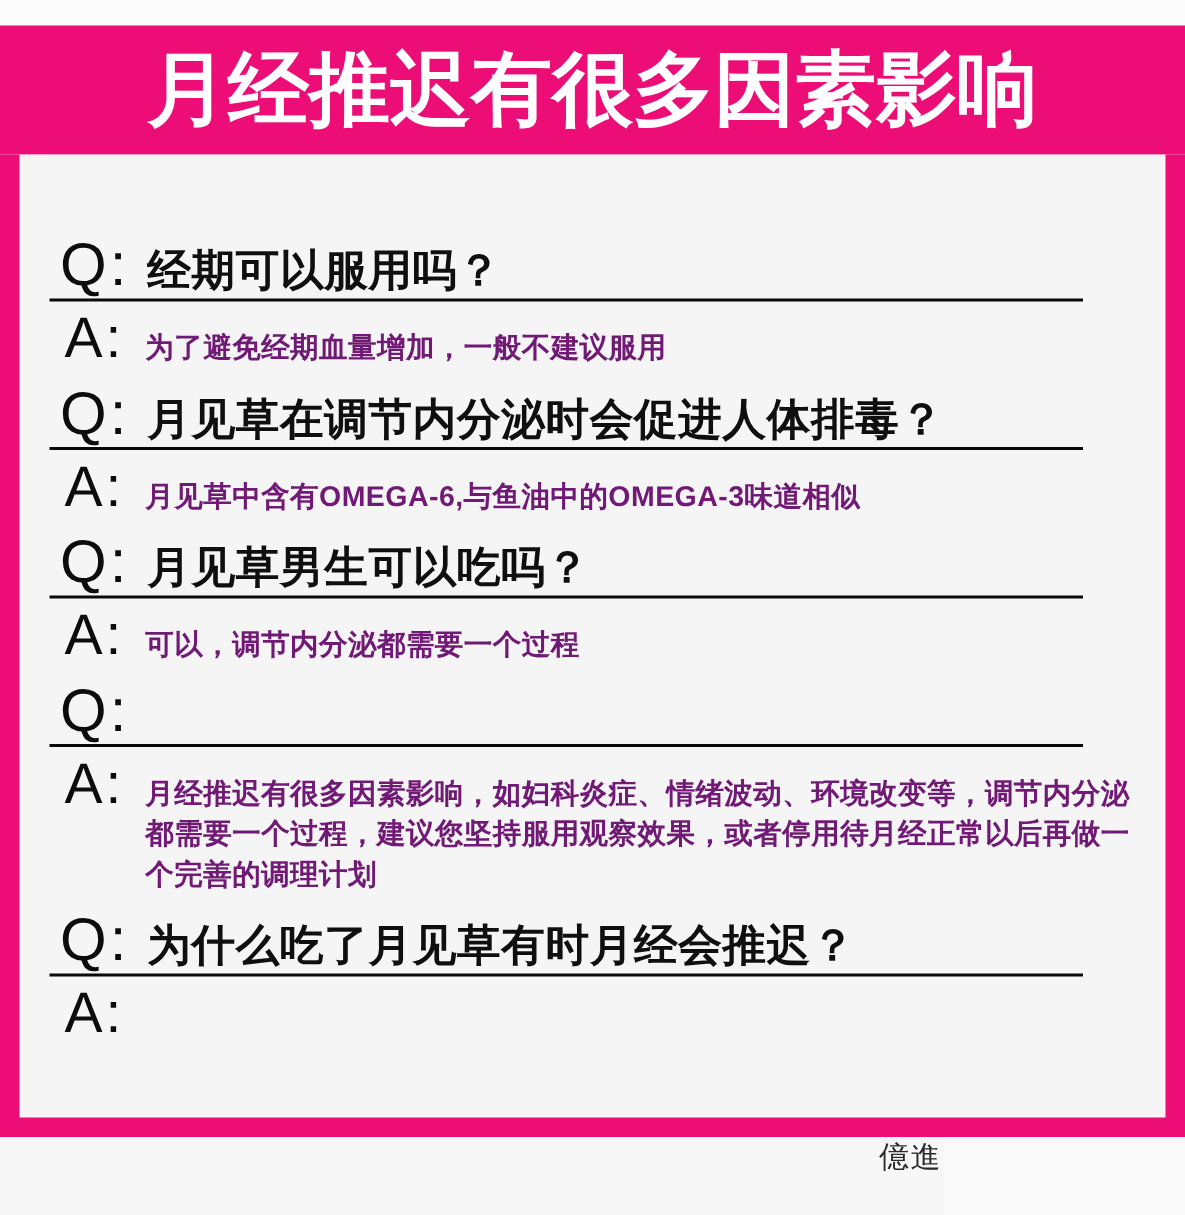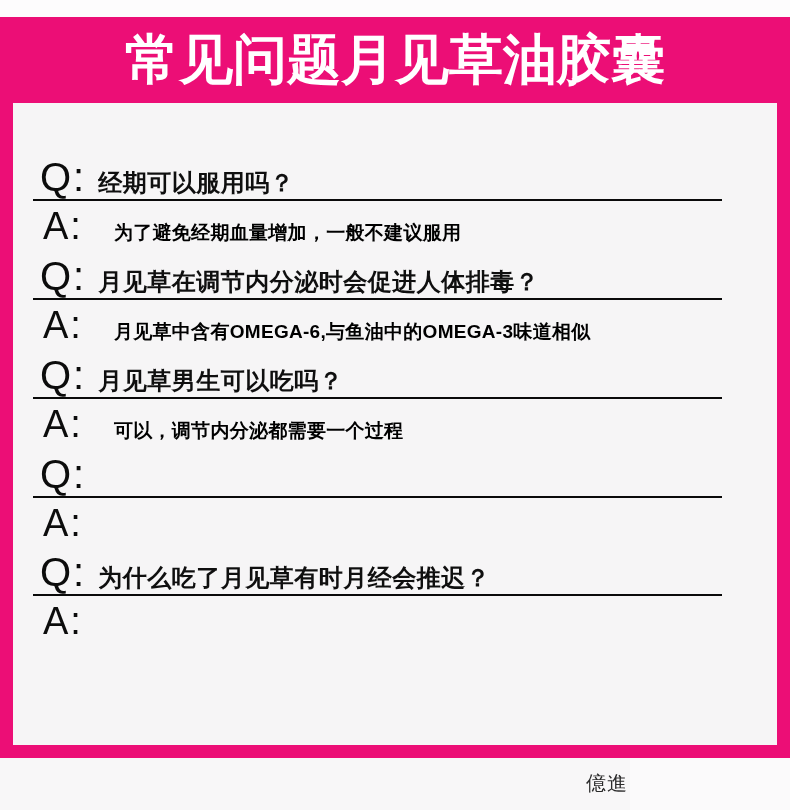--- a/index.html
+++ b/index.html
@@ -48,21 +48,21 @@
     height: 40px;
   }
   .q-prefix {
     font-size: 40px;
     font-weight: 400;
     color: #0c0c0c;
     margin-right: 12px;
     letter-spacing: 2px;
   }
   .q-text {
-    font-size: 24px;
+    font-size: 29px;
     font-weight: 700;
     color: #0f0f0f;
     letter-spacing: 0.5px;
     white-space: nowrap;
   }
   .divider {
     margin: 2px 0 0 20px;
     width: 689px;
     border-top: 2px solid #0a0a0a;
     height: 0;
@@ -79,48 +79,47 @@
     font-weight: 400;
     color: #0c0c0c;
     margin-right: 14px;
     letter-spacing: 2px;
     line-height: 38px;
     flex: 0 0 auto;
   }
   .a-text {
     font-size: 19px;
     font-weight: 600;
-    color: #000000;
+    color: #701a75;
     line-height: 27px;
     width: 668px;
     letter-spacing: 0.3px;
-    margin-left: 17px;
   }
   .bottom-strip {
     width: 630px; height: 52px;
     background: #f8f7f8;
     display: flex;
-    align-items: center;
+    align-items: flex-start;
     justify-content: flex-end;
   }
   .brand {
     font-size: 20px;
     font-weight: 500;
     color: #2a2a2a;
     padding: 0 2px 1px 0;
     letter-spacing: 1px;
   }
 </style>
 </head>
 <body>
 
 <div class="top-strip"></div>
 
 <header class="header">
-  <h1>常见问题月见草油胶囊</h1>
+  <h1>月经推迟有很多因素影响</h1>
 </header>
 
 <div class="frame">
   <main class="content">
 
     <section class="faq-section">
       <div class="q-row">
         <span class="q-prefix">Q:</span>
         <span class="q-text">经期可以服用吗？</span>
       </div>
@@ -155,20 +154,21 @@
       </div>
     </section>
 
     <section class="faq-section">
       <div class="q-row">
         <span class="q-prefix">Q:</span>
       </div>
       <div class="divider"></div>
       <div class="a-row">
         <span class="a-prefix">A:</span>
+        <span class="a-text">月经推迟有很多因素影响，如妇科炎症、情绪波动、环境改变等，调节内分泌都需要一个过程，建议您坚持服用观察效果，或者停用待月经正常以后再做一个完善的调理计划</span>
       </div>
     </section>
 
     <section class="faq-section">
       <div class="q-row">
         <span class="q-prefix">Q:</span>
         <span class="q-text">为什么吃了月见草有时月经会推迟？</span>
       </div>
       <div class="divider"></div>
       <div class="a-row">

